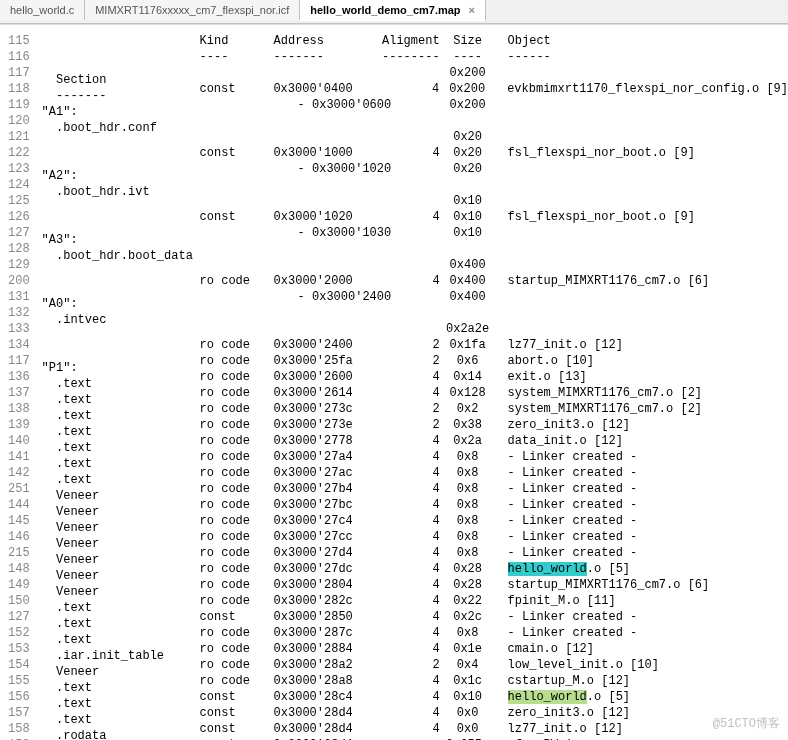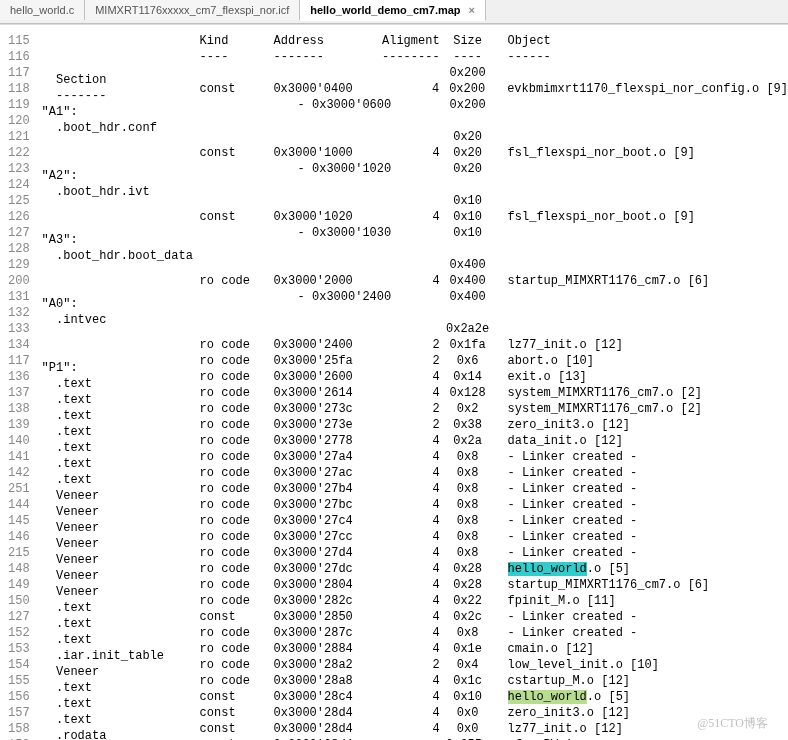--- a/index.html
+++ b/index.html
@@ -68,24 +68,24 @@
     .c-sec { width: 158px; margin-top: 39px; }
     .c-kind { width: 74px; }
     .c-addr { width: 98px; text-align: left; }
     .c-align { width: 68px; text-align: right; }
     .c-size { width: 56px; text-align: center; }
     .c-obj { padding-left: 12px; }
     .hlA { background: #33cccc; color: #000; }
     .hlB { background: #b7dd8e; color: #000; }
     .watermark {
       position: fixed;
-      right: 20px;
+      right: 8px;
       bottom: 8px;
       color: #c0c0c0;
-      font-family: Liberation Serif, serif;
+      font-family: Liberation Mono, monospace;
       font-size: 12px;
       pointer-events: none;
     }
   </style>
 </head>
 <body>
 
 <div class="tab-bar">
     <div class="tab">
       <span>hello_world.c</span>

